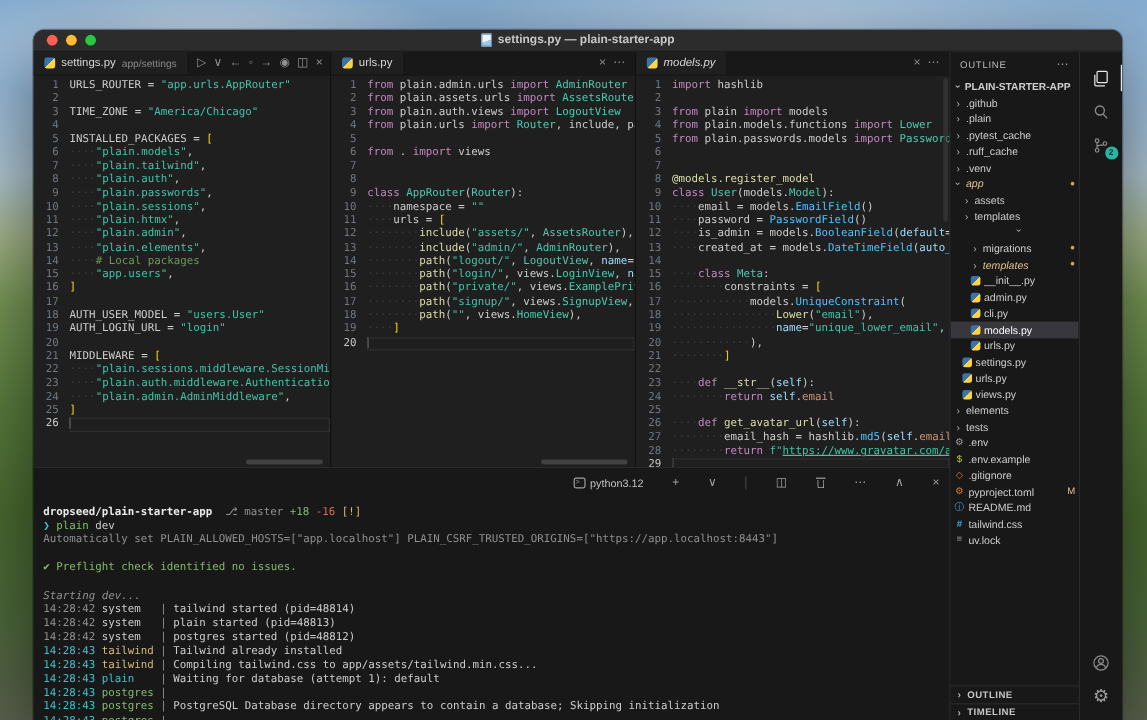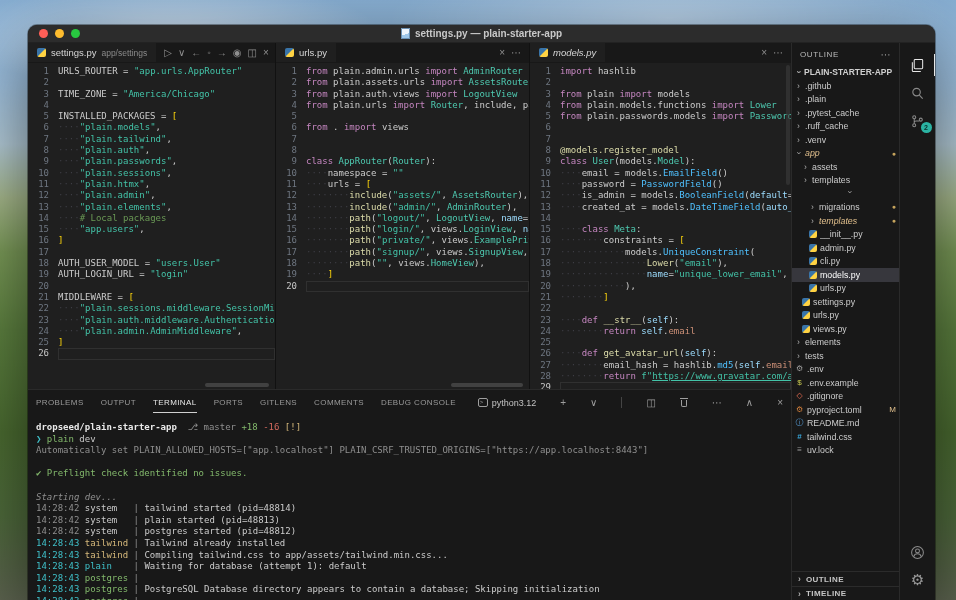--- a/index.html
+++ b/index.html
@@ -178,29 +178,20 @@
                 <span class="ticon">⋯</span>
               </div>
           </div>
           <div class="code"><div class="cl"><span class="ln">1</span><span class="lt"><span class="tk-kw">import </span><span class="tk-pl">hashlib</span></span></div><div class="cl"><span class="ln">2</span><span class="lt"></span></div><div class="cl"><span class="ln">3</span><span class="lt"><span class="tk-kw">from </span><span class="tk-pl">plain </span><span class="tk-kw">import </span><span class="tk-pl">models</span></span></div><div class="cl"><span class="ln">4</span><span class="lt"><span class="tk-kw">from </span><span class="tk-pl">plain.models.functions </span><span class="tk-kw">import </span><span class="tk-cls">Lower</span></span></div><div class="cl"><span class="ln">5</span><span class="lt"><span class="tk-kw">from </span><span class="tk-pl">plain.passwords.models </span><span class="tk-kw">import </span><span class="tk-cls">PasswordField</span></span></div><div class="cl"><span class="ln">6</span><span class="lt"></span></div><div class="cl"><span class="ln">7</span><span class="lt"></span></div><div class="cl"><span class="ln">8</span><span class="lt"><span class="tk-dec">@models.register_model</span></span></div><div class="cl"><span class="ln">9</span><span class="lt"><span class="tk-kw">class </span><span class="tk-cls">User</span><span class="tk-pl">(models.</span><span class="tk-cls">Model</span><span class="tk-pl">):</span></span></div><div class="cl"><span class="ln">10</span><span class="lt"><span class="tk-ws">····</span><span class="tk-pl">email </span><span class="tk-op">= </span><span class="tk-pl">models.</span><span class="tk-blue">EmailField</span><span class="tk-pl">()</span></span></div><div class="cl"><span class="ln">11</span><span class="lt"><span class="tk-ws">····</span><span class="tk-pl">password </span><span class="tk-op">= </span><span class="tk-blue">PasswordField</span><span class="tk-pl">()</span></span></div><div class="cl"><span class="ln">12</span><span class="lt"><span class="tk-ws">····</span><span class="tk-pl">is_admin </span><span class="tk-op">= </span><span class="tk-pl">models.</span><span class="tk-blue">BooleanField</span><span class="tk-pl">(</span><span class="tk-pm">default</span><span class="tk-op">=</span></span></div><div class="cl"><span class="ln">13</span><span class="lt"><span class="tk-ws">····</span><span class="tk-pl">created_at </span><span class="tk-op">= </span><span class="tk-pl">models.</span><span class="tk-blue">DateTimeField</span><span class="tk-pl">(</span><span class="tk-pm">auto_now_a</span></span></div><div class="cl"><span class="ln">14</span><span class="lt"></span></div><div class="cl"><span class="ln">15</span><span class="lt"><span class="tk-ws">····</span><span class="tk-kw">class </span><span class="tk-cls">Meta</span><span class="tk-pl">:</span></span></div><div class="cl"><span class="ln">16</span><span class="lt"><span class="tk-ws">········</span><span class="tk-pl">constraints </span><span class="tk-op">= </span><span class="tk-br">[</span></span></div><div class="cl"><span class="ln">17</span><span class="lt"><span class="tk-ws">············</span><span class="tk-pl">models.</span><span class="tk-blue">UniqueConstraint</span><span class="tk-pl">(</span></span></div><div class="cl"><span class="ln">18</span><span class="lt"><span class="tk-ws">················</span><span class="tk-fn">Lower</span><span class="tk-pl">(</span><span class="tk-str">"email"</span><span class="tk-pl">),</span></span></div><div class="cl"><span class="ln">19</span><span class="lt"><span class="tk-ws">················</span><span class="tk-pm">name</span><span class="tk-op">=</span><span class="tk-str">"unique_lower_email"</span><span class="tk-pl">,</span></span></div><div class="cl"><span class="ln">20</span><span class="lt"><span class="tk-ws">············</span><span class="tk-pl">),</span></span></div><div class="cl"><span class="ln">21</span><span class="lt"><span class="tk-ws">········</span><span class="tk-br">]</span></span></div><div class="cl"><span class="ln">22</span><span class="lt"></span></div><div class="cl"><span class="ln">23</span><span class="lt"><span class="tk-ws">····</span><span class="tk-kw">def </span><span class="tk-fn">__str__</span><span class="tk-pl">(</span><span class="tk-pm">self</span><span class="tk-pl">):</span></span></div><div class="cl"><span class="ln">24</span><span class="lt"><span class="tk-ws">········</span><span class="tk-kw">return </span><span class="tk-pm">self</span><span class="tk-pl">.</span><span class="tk-org">email</span></span></div><div class="cl"><span class="ln">25</span><span class="lt"></span></div><div class="cl"><span class="ln">26</span><span class="lt"><span class="tk-ws">····</span><span class="tk-kw">def </span><span class="tk-fn">get_avatar_url</span><span class="tk-pl">(</span><span class="tk-pm">self</span><span class="tk-pl">):</span></span></div><div class="cl"><span class="ln">27</span><span class="lt"><span class="tk-ws">········</span><span class="tk-pl">email_hash </span><span class="tk-op">= </span><span class="tk-pl">hashlib.</span><span class="tk-blue">md5</span><span class="tk-pl">(</span><span class="tk-pm">self</span><span class="tk-pl">.</span><span class="tk-org">email</span></span></div><div class="cl"><span class="ln">28</span><span class="lt"><span class="tk-ws">········</span><span class="tk-kw">return </span><span class="tk-str">f"</span><span class="tk-link">https://www.gravatar.com/avata</span></span></div><div class="cl act"><span class="ln">29</span><span class="lt"></span></div></div>
           <div class="vscroll"></div>
         </div>
       </div>
 
       <div class="panel">
         <div class="panel-header">
-          <div class="ptabs" id="ptabs">
-              <span class="ptab">PROBLEMS</span>
-              <span class="ptab">OUTPUT</span>
-              <span class="ptab active">TERMINAL</span>
-              <span class="ptab">PORTS</span>
-              <span class="ptab">GITLENS</span>
-              <span class="ptab">COMMENTS</span>
-              <span class="ptab">DEBUG CONSOLE</span>
-            </div>
           <div class="pcontrols">
             <span class="term-chip">
               <span class="term-glyph">&gt;</span>
               <span>python3.12</span>
             </span>
             <span class="ticon">+</span>
             <span class="ticon">∨</span>
             <span class="pdivider"></span>
             <span class="ticon">◫</span>
             <span class="trash"></span>

